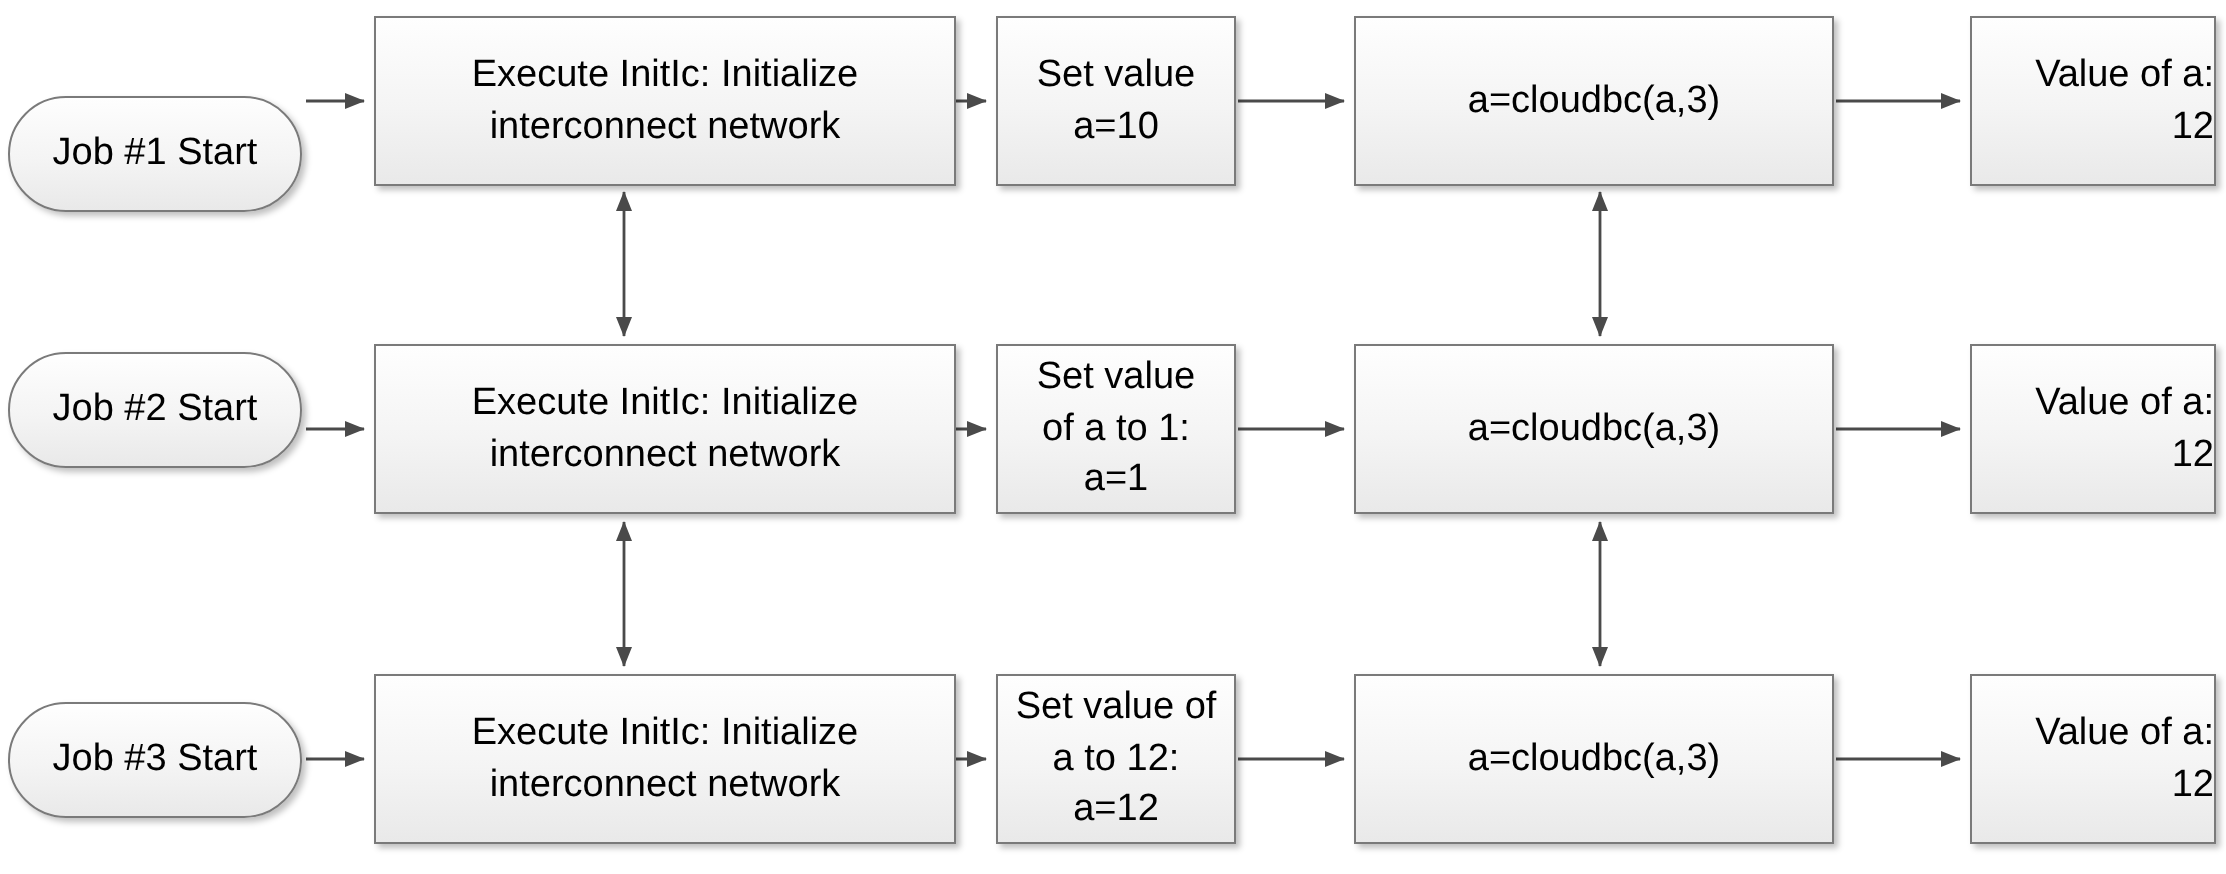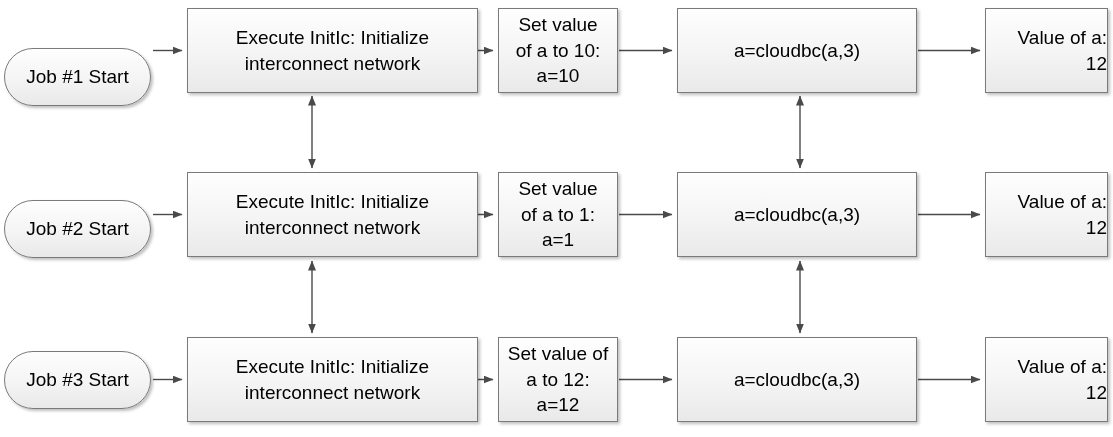--- a/index.html
+++ b/index.html
@@ -32,21 +32,21 @@
   .col-init    { left:187px; width:291px; }
   .col-set     { left:498px; width:120px;align-items:center; }
   .col-compute { left:677px; width:240px; }
   .col-result  { left:985px; width:123px;align-items:flex-end; }
   
   .r0 { top:8px; }
   .r1 { top:172px; }
   .r2 { top:337px; }
   
   .st0 { top:21px;margin-top:27px; }
-  .st1 { top:200px; }
+  .st1 { top:176px; }
   .st2 { top:351px; }
   .connectors {
     position:absolute; left:0; top:0;
     width:1113px; height:437px;
     pointer-events:none;
   }
 </style>
 </head>
 <body>
 
@@ -88,21 +88,20 @@
 
   <div class="node stadium st0">
     <span class="ln">Job #1 Start</span>
   </div>
   <div class="node rect col-init r0">
     <span class="ln">Execute InitIc: Initialize</span>
     <span class="ln">interconnect network</span>
   </div>
   <div class="node rect col-set r0">
     <span class="ln">Set value</span>
-    <span class="ln">of a to 10:</span>
     <span class="ln">a=10</span>
   </div>
   <div class="node rect col-compute r0">
     <span class="ln">a=cloudbc(a,3)</span>
   </div>
   <div class="node rect col-result r0">
     <span class="ln">Value of a:</span>
     <span class="ln">12</span>
   </div>
 

